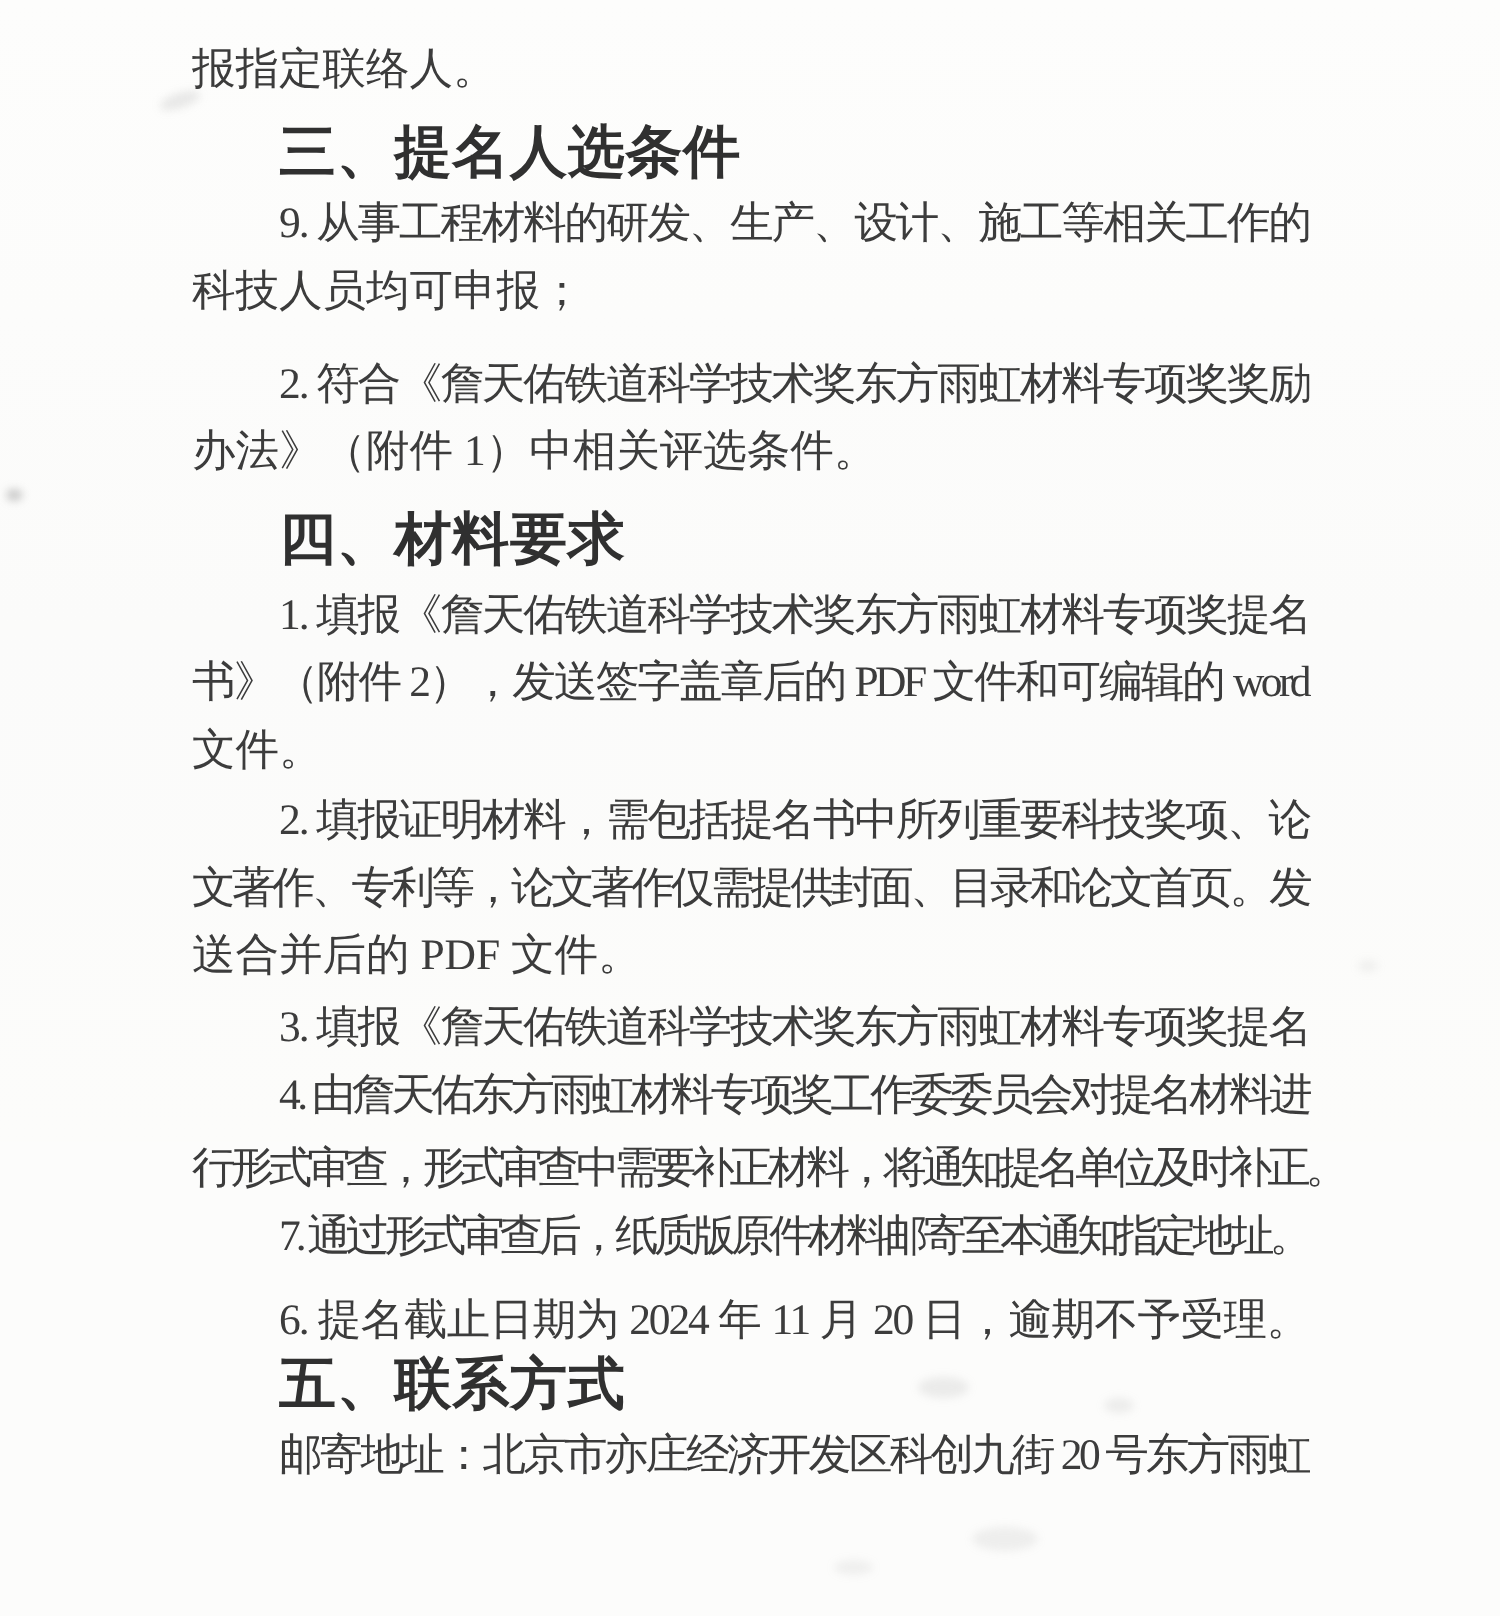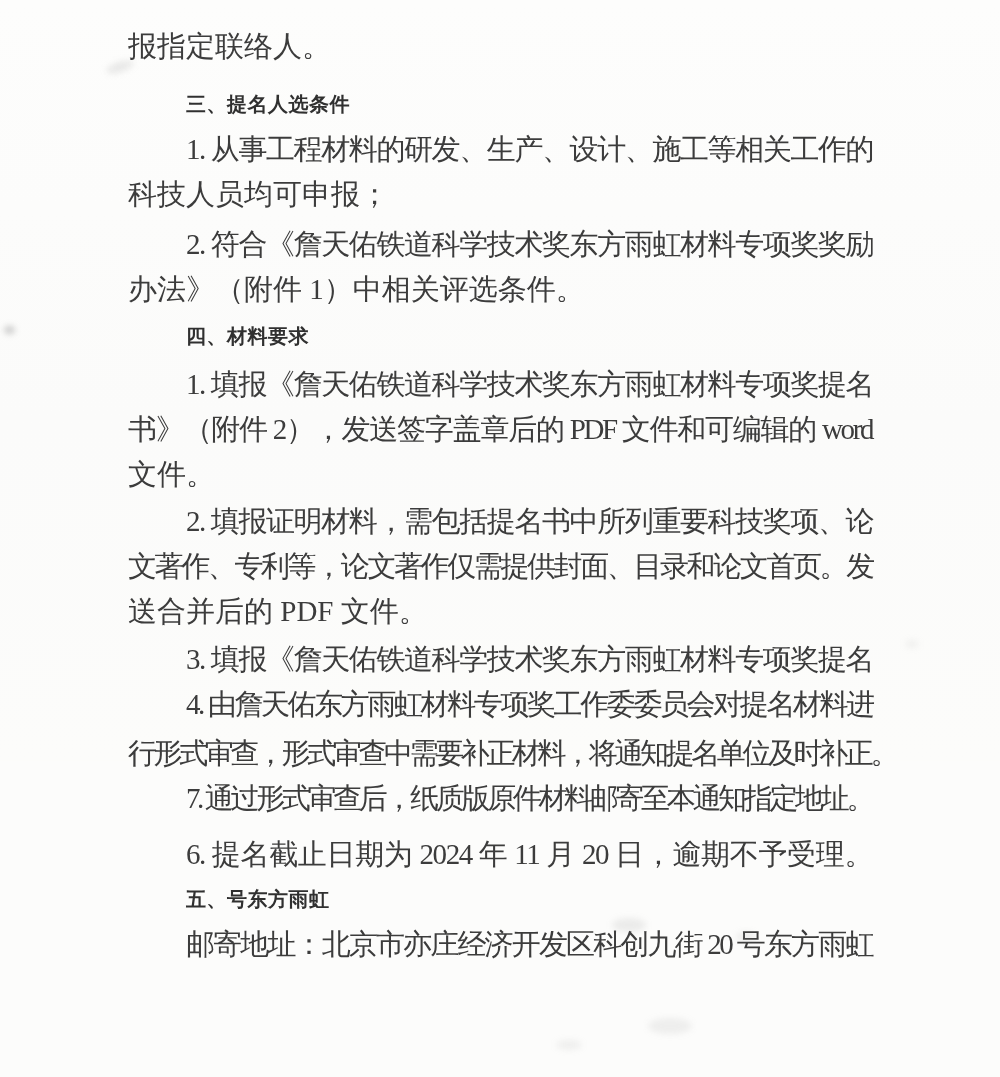--- a/index.html
+++ b/index.html
@@ -37,30 +37,30 @@
   .indent { padding-left: 58px; }
   .just {
     text-align: justify;
     text-align-last: justify;
     text-justify: inter-character;
   }
   .c1 { letter-spacing: -1.4px; }
   .c2 { letter-spacing: -2.4px; }
   .c3 { letter-spacing: -3.4px; }
   .heading {
-    font-family: Liberation Serif, serif;
+    font-family: Liberation Mono, monospace;
     font-weight: 600;
-    font-size: 20px;
+    font-size: 38px;
     color: var(--heading-color, #303030);
     letter-spacing: 0.5px;
   }
   
   .line:nth-child(2)  { margin-top: 13px; }
-  .line:nth-child(5)  { margin-top: 5px; }
-  .line:nth-child(7)  { margin-top: 2px; }
+  .line:nth-child(5)  { margin-top: 17px; }
+  .line:nth-child(7)  { margin-top: 16px; }
   .line:nth-child(8)  { margin-top: 3px; }
   .line:nth-child(11) { margin-top: 2px; }
   .line:nth-child(14) { margin-top: 3px; }
   .line:nth-child(16) { margin-top: 4px; }
   .line:nth-child(18) { margin-top: 11px; }
   .smudge {
     position: absolute;
     border-radius: 50%;
     filter: blur(3px);
     pointer-events: none;
@@ -73,37 +73,37 @@
   .s6 { left: 556px; top: 1040px; width: 26px; height: 10px; background: rgba(150,150,148,0.12); }
   .s7 { left: 905px; top: 640px;  width: 14px; height: 8px;  background: rgba(160,160,158,0.12); }
 </style>
 </head>
 <body style="background: rgb(252, 252, 251);">
 
 <div id="page">
   <div id="doc">
       <div class="line">报指定联络人。</div>
       <div class="line heading indent">三、提名人选条件</div>
-      <div class="line indent just c1">1. 从事工程材料的研发、生产、设计、施工等相关工作的</div>
+      <div class="line indent just c1">9. 从事工程材料的研发、生产、设计、施工等相关工作的</div>
       <div class="line">科技人员均可申报；</div>
       <div class="line indent just c1">2. 符合《詹天佑铁道科学技术奖东方雨虹材料专项奖奖励</div>
       <div class="line">办法》（附件 1）中相关评选条件。</div>
       <div class="line heading indent">四、材料要求</div>
       <div class="line indent just c1">1. 填报《詹天佑铁道科学技术奖东方雨虹材料专项奖提名</div>
       <div class="line just c2">书》（附件 2），发送签字盖章后的 PDF 文件和可编辑的 word</div>
       <div class="line">文件。</div>
       <div class="line indent just c1">2. 填报证明材料，需包括提名书中所列重要科技奖项、论</div>
       <div class="line just c2">文著作、专利等，论文著作仅需提供封面、目录和论文首页。发</div>
       <div class="line">送合并后的 PDF 文件。</div>
       <div class="line indent just c1">3. 填报《詹天佑铁道科学技术奖东方雨虹材料专项奖提名</div>
       <div class="line indent just c2">4. 由詹天佑东方雨虹材料专项奖工作委委员会对提名材料进</div>
       <div class="line just c3">行形式审查，形式审查中需要补正材料，将通知提名单位及时补正。</div>
       <div class="line indent just c3">7. 通过形式审查后，纸质版原件材料邮寄至本通知指定地址。</div>
       <div class="line indent just c1">6. 提名截止日期为 2024 年 11 月 20 日，逾期不予受理。</div>
-      <div class="line heading indent">五、号东方雨虹</div>
+      <div class="line heading indent">五、联系方式</div>
       <div class="line indent just c2">邮寄地址：北京市亦庄经济开发区科创九街 20 号东方雨虹</div>
     </div>
   <div class="smudge s1"></div>
   <div class="smudge s2"></div>
   <div class="smudge s3"></div>
   <div class="smudge s4"></div>
   <div class="smudge s5"></div>
   <div class="smudge s6"></div>
   <div class="smudge s7"></div>
 </div>

